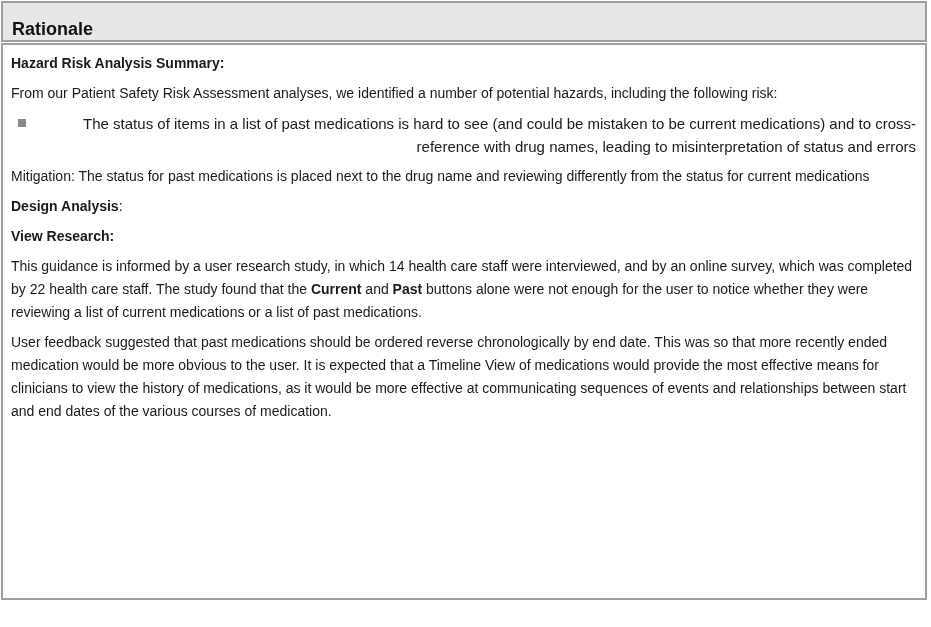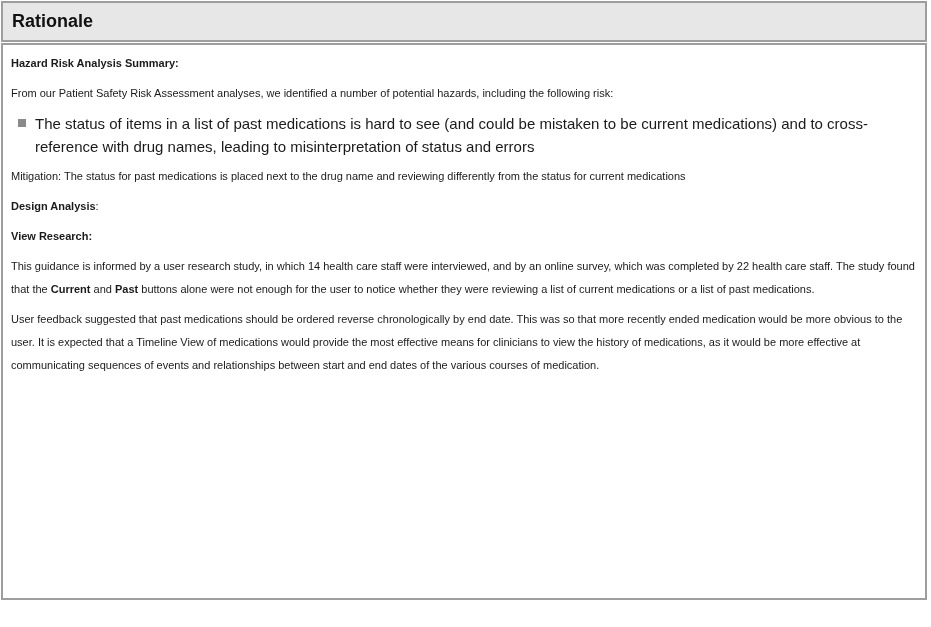--- a/index.html
+++ b/index.html
@@ -15,47 +15,48 @@
     position: absolute;
     left: 1px;
     top: 1px;
     width: 926px;
   }
   .panel-header {
     border: 2px solid #9e9e9e;
     background: #e7e7e7;
     height: 37px;
     display: flex;
-    align-items: center;
+    align-items: flex-end;
     padding: 0 0 0 9px;
   }
   .panel-header .title {
     font-size: 18px;
     font-weight: bold;
     color: #111111;
   }
   .panel-body {
     margin-top: 1px;
     border: 2px solid #9e9e9e;
     background: #ffffff;
     padding: 5px 9px 9px 8px;
     min-height: 557px;
     box-sizing: border-box;
   }
   .panel-body p {
     margin: 7px 0;
-    font-size: 11px;
+    font-size: 14px;
     line-height: 23px;
   }
   .panel-body p:first-child { margin-top: 2px; }
   .bold { font-weight: bold; }
   ul.square-list {
     list-style: none;
     margin: 7px 0;
     padding: 0;
+    text-align: right;
   }
   ul.square-list li {
     position: relative;
     padding-left: 24px;
     margin: 7px 0;
     font-size: 15px;
     line-height: 23px;
   }
   .bullet-square {
     position: absolute;

